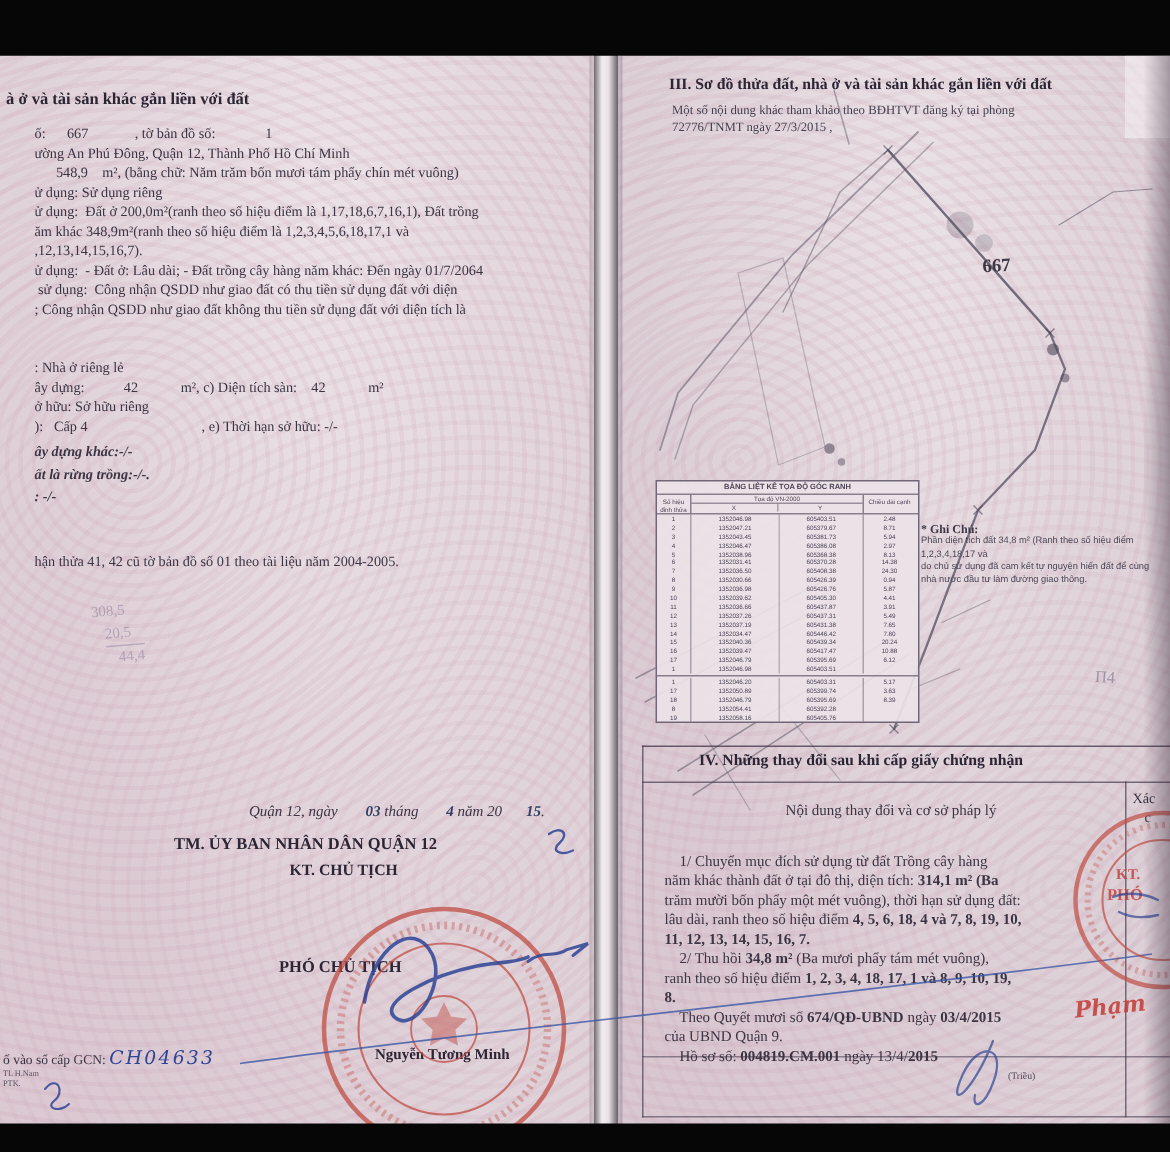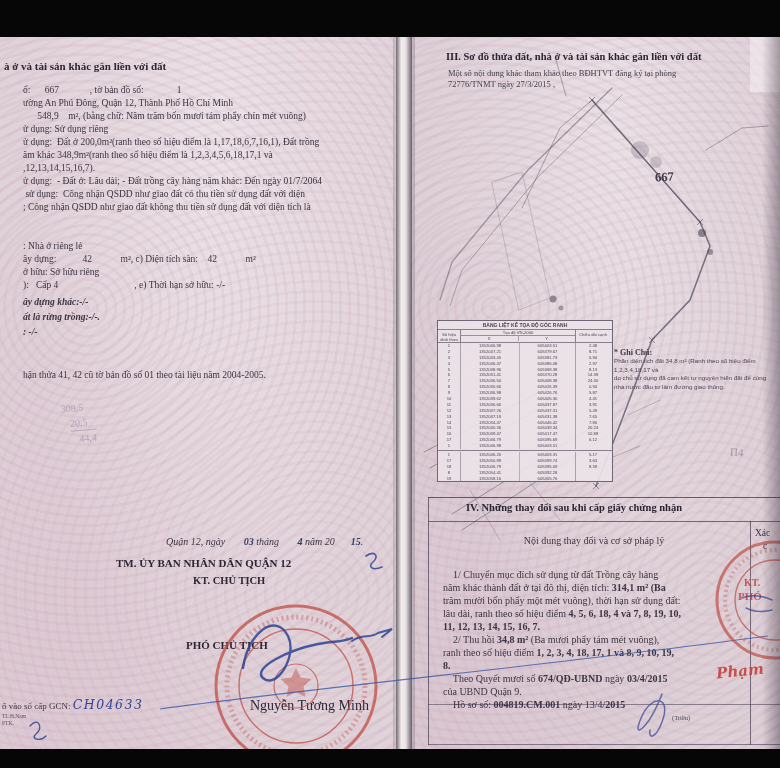--- a/index.html
+++ b/index.html
@@ -36,21 +36,21 @@
   .pencil{left:62px;top:400px;color:rgba(118,102,140,0.42);font-size:10px;transform:rotate(-5deg);line-height:15px;}
   .pencil .u{border-bottom:1px solid rgba(118,102,140,0.35);}
   .pencil-right{left:730px;top:446px;color:rgba(100,90,120,0.5);font-size:11px;transform:rotate(4deg);z-index:20;position:absolute;}
   .date-line{left:166px;top:536px;font-size:10px;font-style:italic;color:#3a3342;}
   .hw{color:#323e63;font-weight:bold;padding-left:16px;}
   .sig1{left:116px;top:557px;font-size:11px;font-weight:bold;color:#2b2534;}
   .sig2{left:193px;top:575px;font-size:10.5px;font-weight:bold;color:#2b2534;}
   .sig3{left:186px;top:591px;font-size:11px;font-weight:bold;color:#2b2534;margin-top:48px;}
   .gcn-line{left:2px;top:697px;font-size:9px;}
   .ink{color:#2e4494;font-size:12.5px;font-style:italic;letter-spacing:1.5px;font-family:"DejaVu Serif",serif;}
-  .signer{left:250px;top:698px;font-size:14px;font-weight:normal;color:#2b2534;}
+  .signer{left:250px;top:698px;font-size:10px;font-weight:bold;color:#2b2534;}
   .cnote{left:2px;font-size:5.5px;color:#5a5264;}
   .cn1{top:713px;} .cn2{top:720px;}
   
   .rp-title{left:446px;top:51px;font-size:10.5px;font-weight:bold;color:#2b2534;}
   .rp-note{left:448px;font-size:8.5px;color:#45404f;}
   .rn1{top:68px;} .rn2{top:79px;}
   .parcel-num{left:655px;top:170px;font-size:12.5px;font-weight:bold;color:#3d3846;transform:rotate(-3deg);}
   
   .ctable{left:437px;top:320px;width:174px;background:rgba(236,227,232,0.92);
     border:1px solid rgba(70,62,80,0.75);font-family:"Liberation Sans",sans-serif;color:#4a4454;}

